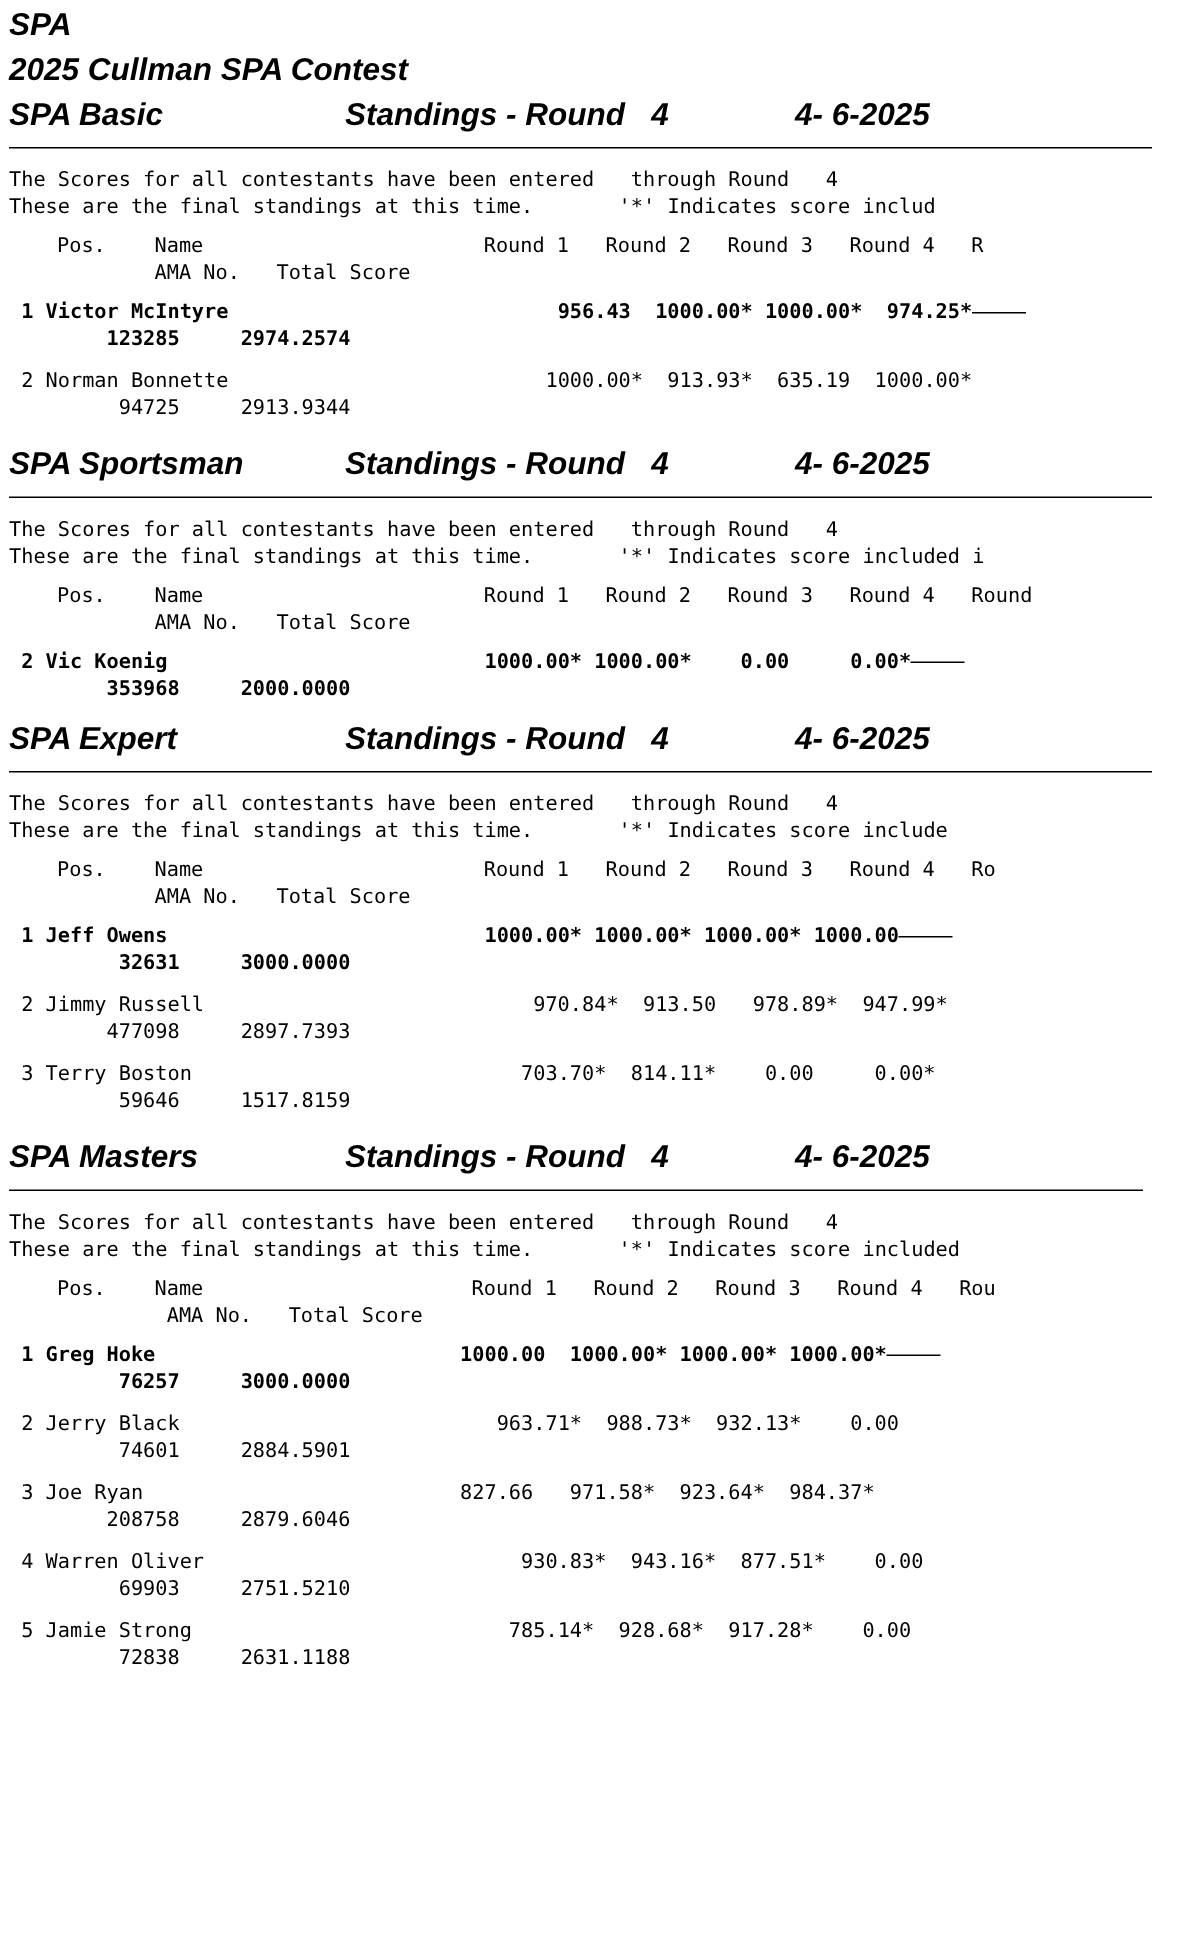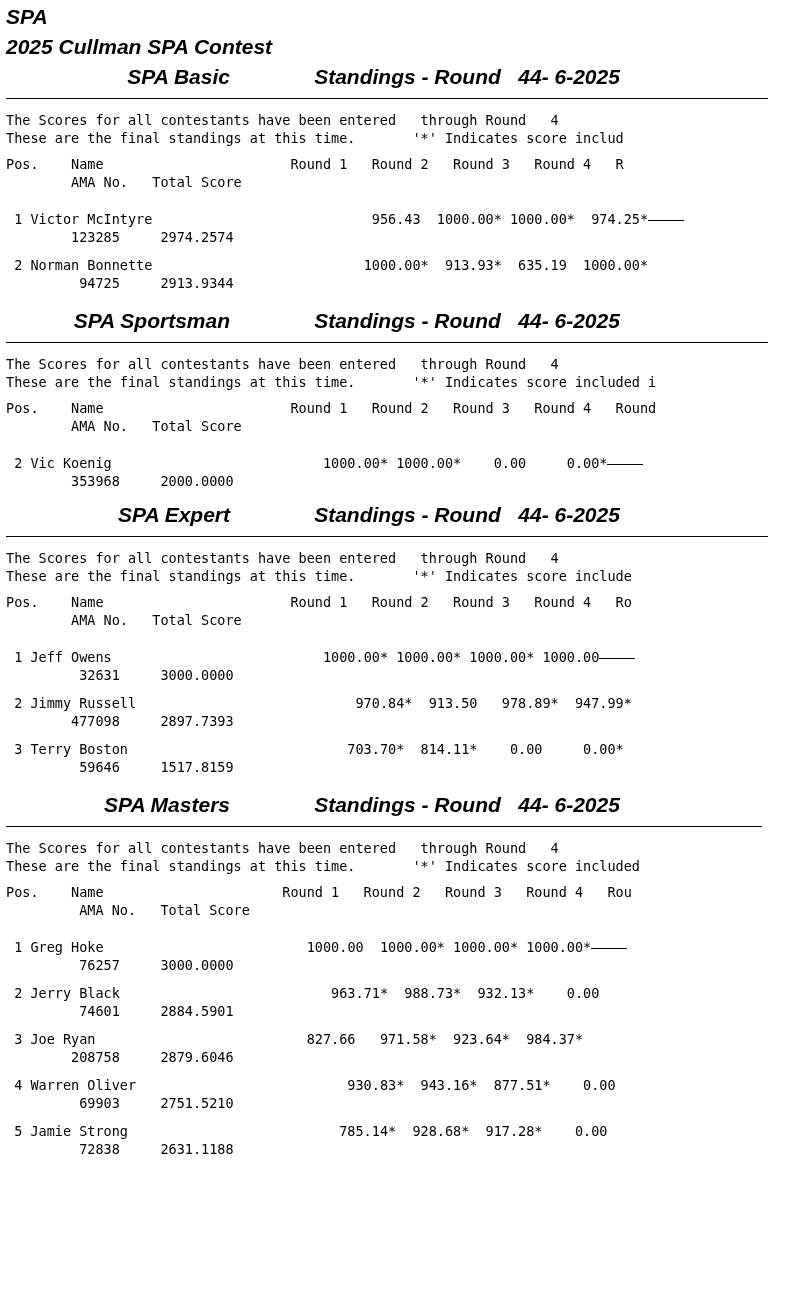--- a/index.html
+++ b/index.html
@@ -39,21 +39,20 @@
   .sect-title {
     font-family: "Liberation Sans", sans-serif;
     font-weight: bold;
     font-style: italic;
     font-size: 21px;
     line-height: 30px;
     white-space: pre;
     padding-left: 6px;
     display: flex;
     align-items: baseline;
-    text-align: right;
   }
   .sect-title .s-class {
     display: inline-block;
     width: 224px;
     flex: 0 0 224px;
   }
   .sect-title .s-stand {
     display: inline-block;
     width: 300px;
     flex: 0 0 300px;
@@ -82,26 +81,28 @@
     padding-left: 6px;
     letter-spacing: 0px;
   }
   .note-block {
     margin-top: 12px;
     margin-bottom: 8px;
   }
   .col-head {
     margin-top: 6px;
     margin-bottom: 2px;
+    padding-left: 32px;
   }
   .entry {
     margin-top: 10px;
   }
   .entry.first {
-    margin-top: 11px;
+    margin-top: 0;
+    font-weight: bold;
   }
   .spacer-6 { height: 6px; }
   .spacer-10 { height: 10px; }
   .spacer-14 { height: 14px; }
   .sect { margin-bottom: 0; }
 
   
   .stub {
     display: inline-block;
     border-bottom: 1.5px solid #000;

